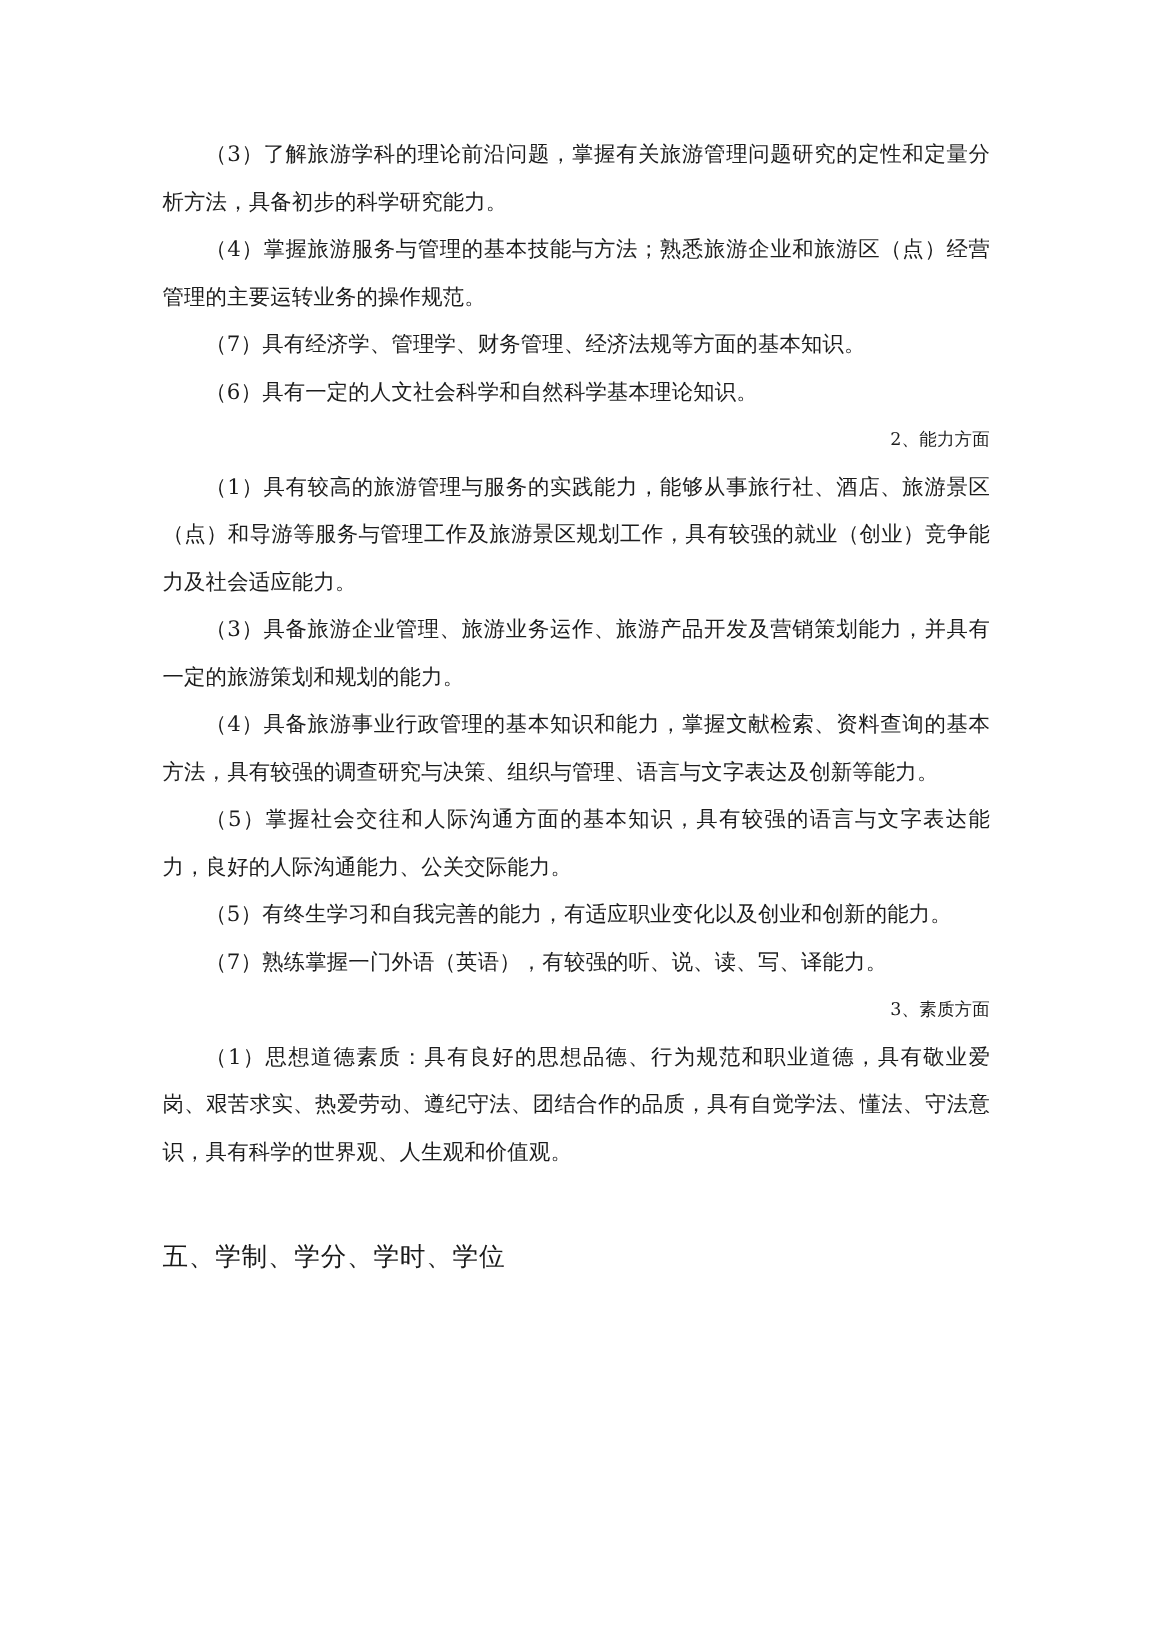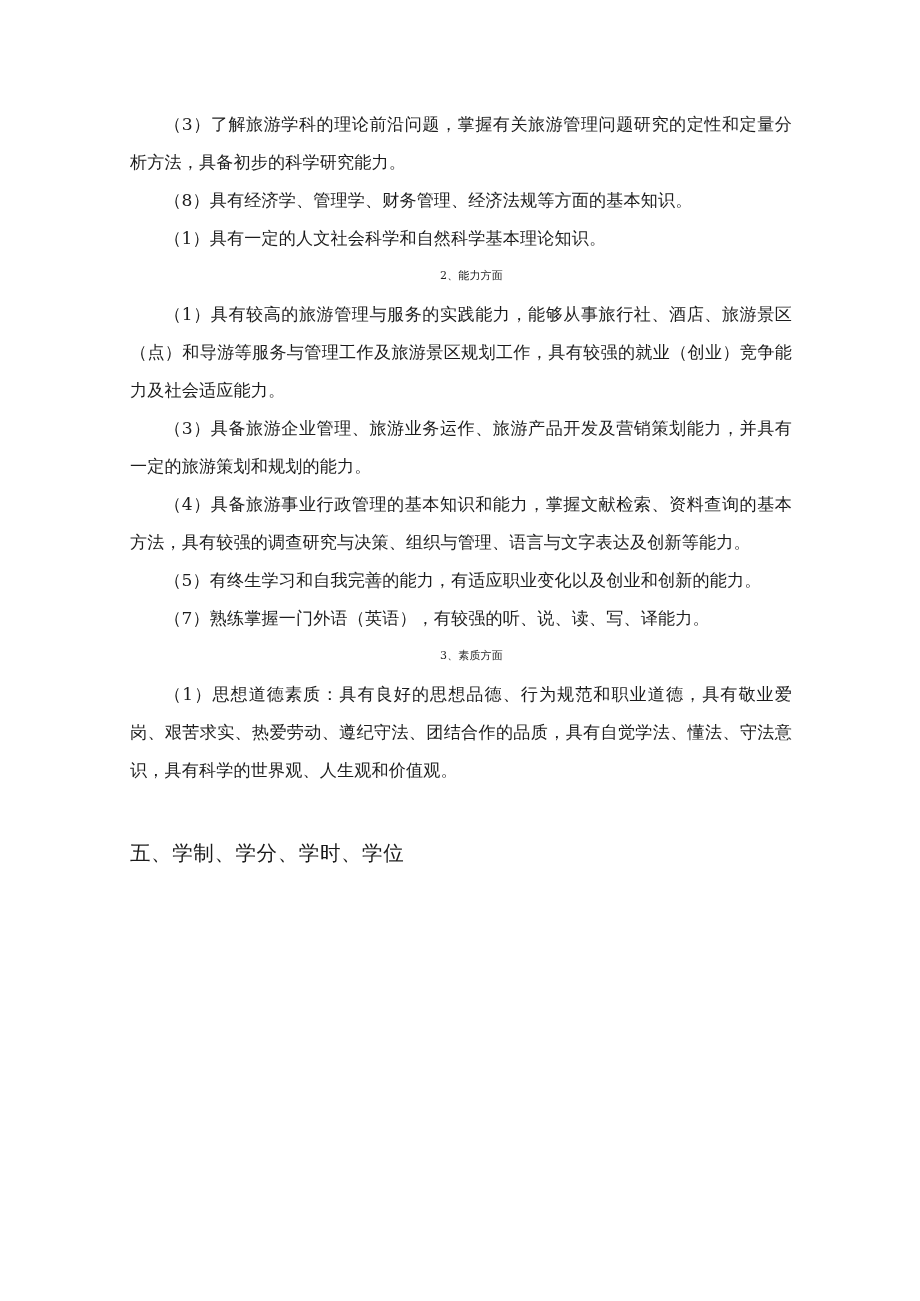--- a/index.html
+++ b/index.html
@@ -39,23 +39,23 @@
     text-indent: 2em;
     letter-spacing: 0.15px;
     color: #1c1c1c;
     word-break: break-all;
     overflow-wrap: anywhere;
   }
   
   p.subheading {
     margin: 0;
     padding: 0;
-    font-size: 11px;
+    font-size: 14px;
     line-height: 38px;
-    text-align: center;
+    text-align: right;
     text-indent: 1.9em;
     letter-spacing: 0.15px;
     color: #1c1c1c;
   }
   
   h2.section-heading {
     margin: 0;
     padding: 0;
     font-weight: normal;
     font-size: 20.5px;
@@ -70,34 +70,36 @@
   }
 </style>
 </head>
 <body>
 
 <div class="page">
   <div class="doc-body">
 
     <p class="para">（3）了解旅游学科的理论前沿问题，掌握有关旅游管理问题研究的定性和定量分析方法，具备初步的科学研究能力。</p>
 
+    <p class="para">（4）掌握旅游服务与管理的基本技能与方法；熟悉旅游企业和旅游区（点）经营管理的主要运转业务的操作规范。</p>
 
-    <p class="para">（8）具有经济学、管理学、财务管理、经济法规等方面的基本知识。</p>
+    <p class="para">（7）具有经济学、管理学、财务管理、经济法规等方面的基本知识。</p>
 
-    <p class="para">（1）具有一定的人文社会科学和自然科学基本理论知识。</p>
+    <p class="para">（6）具有一定的人文社会科学和自然科学基本理论知识。</p>
 
     <p class="subheading">2、能力方面</p>
 
 
     <p class="para">（1）具有较高的旅游管理与服务的实践能力，能够从事旅行社、酒店、旅游景区（点）和导游等服务与管理工作及旅游景区规划工作，具有较强的就业（创业）竞争能力及社会适应能力。</p>
 
     <p class="para">（3）具备旅游企业管理、旅游业务运作、旅游产品开发及营销策划能力，并具有一定的旅游策划和规划的能力。</p>
 
     <p class="para">（4）具备旅游事业行政管理的基本知识和能力，掌握文献检索、资料查询的基本方法，具有较强的调查研究与决策、组织与管理、语言与文字表达及创新等能力。</p>
 
+    <p class="para">（5）掌握社会交往和人际沟通方面的基本知识，具有较强的语言与文字表达能力，良好的人际沟通能力、公关交际能力。</p>
 
     <p class="para">（5）有终生学习和自我完善的能力，有适应职业变化以及创业和创新的能力。</p>
 
     <p class="para">（7）熟练掌握一门外语（英语），有较强的听、说、读、写、译能力。</p>
 
     <p class="subheading">3、素质方面</p>
 
     <p class="para">（1）思想道德素质：具有良好的思想品德、行为规范和职业道德，具有敬业爱岗、艰苦求实、热爱劳动、遵纪守法、团结合作的品质，具有自觉学法、懂法、守法意识，具有科学的世界观、人生观和价值观。</p>
 
 

